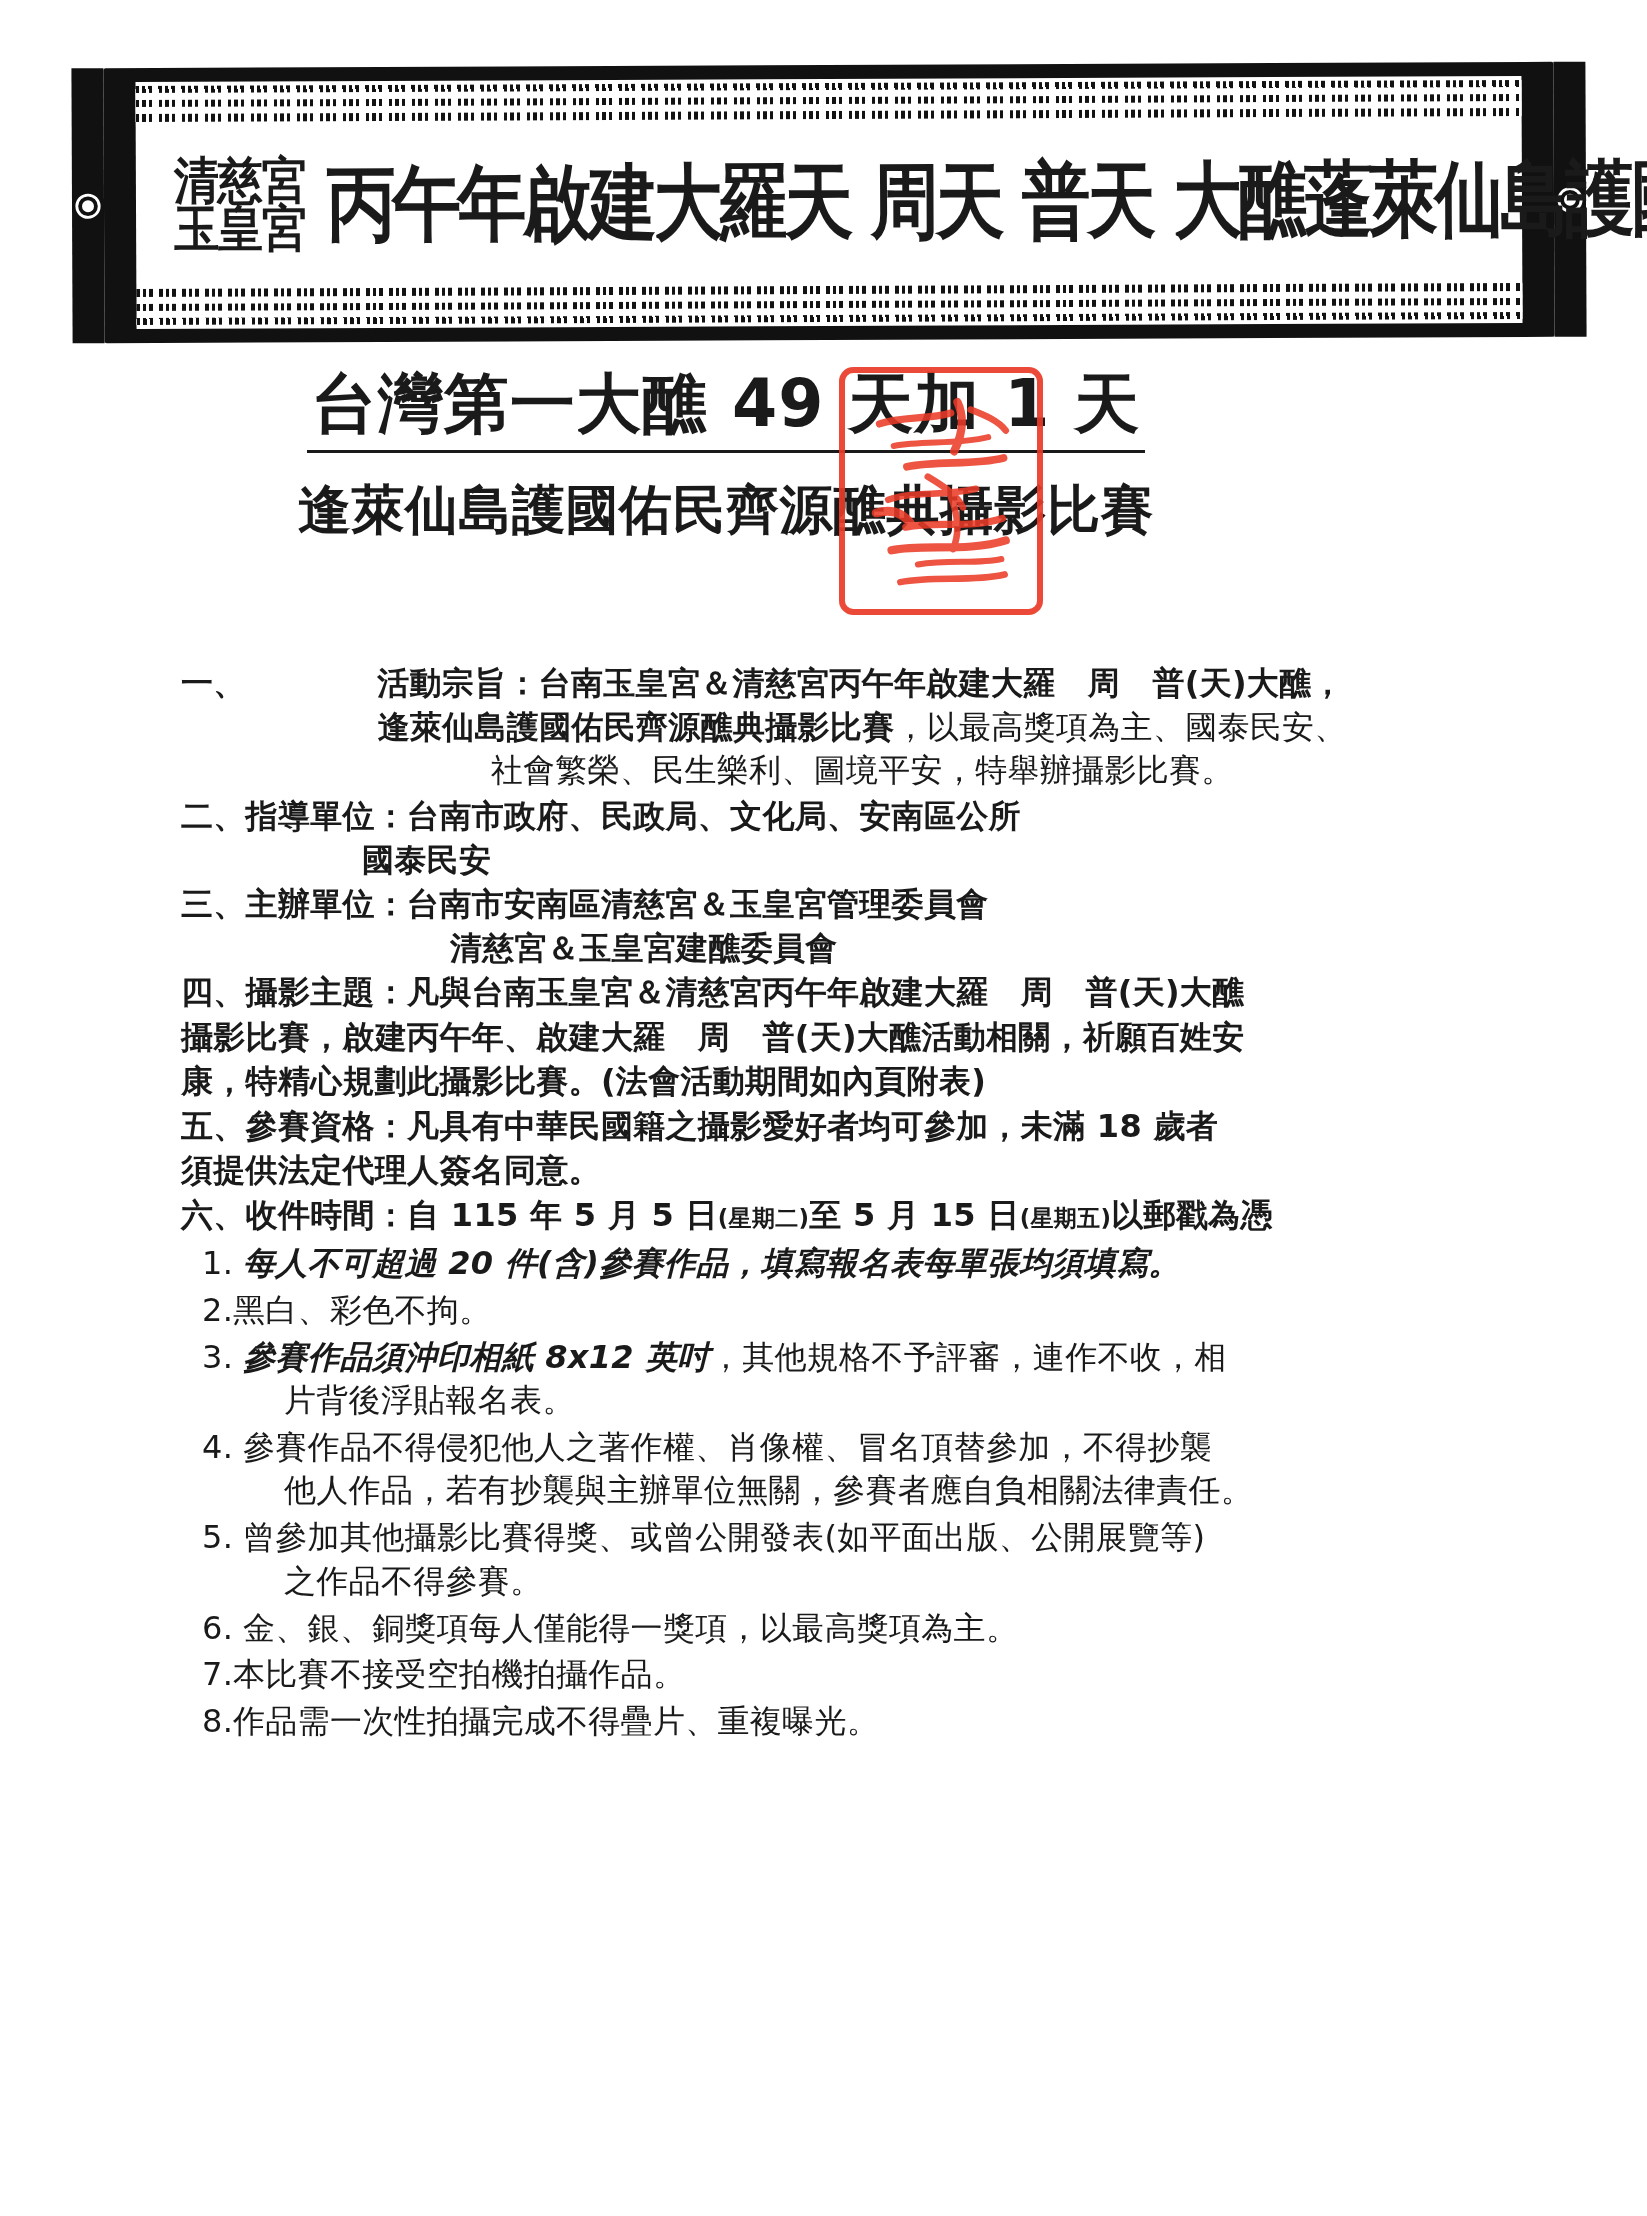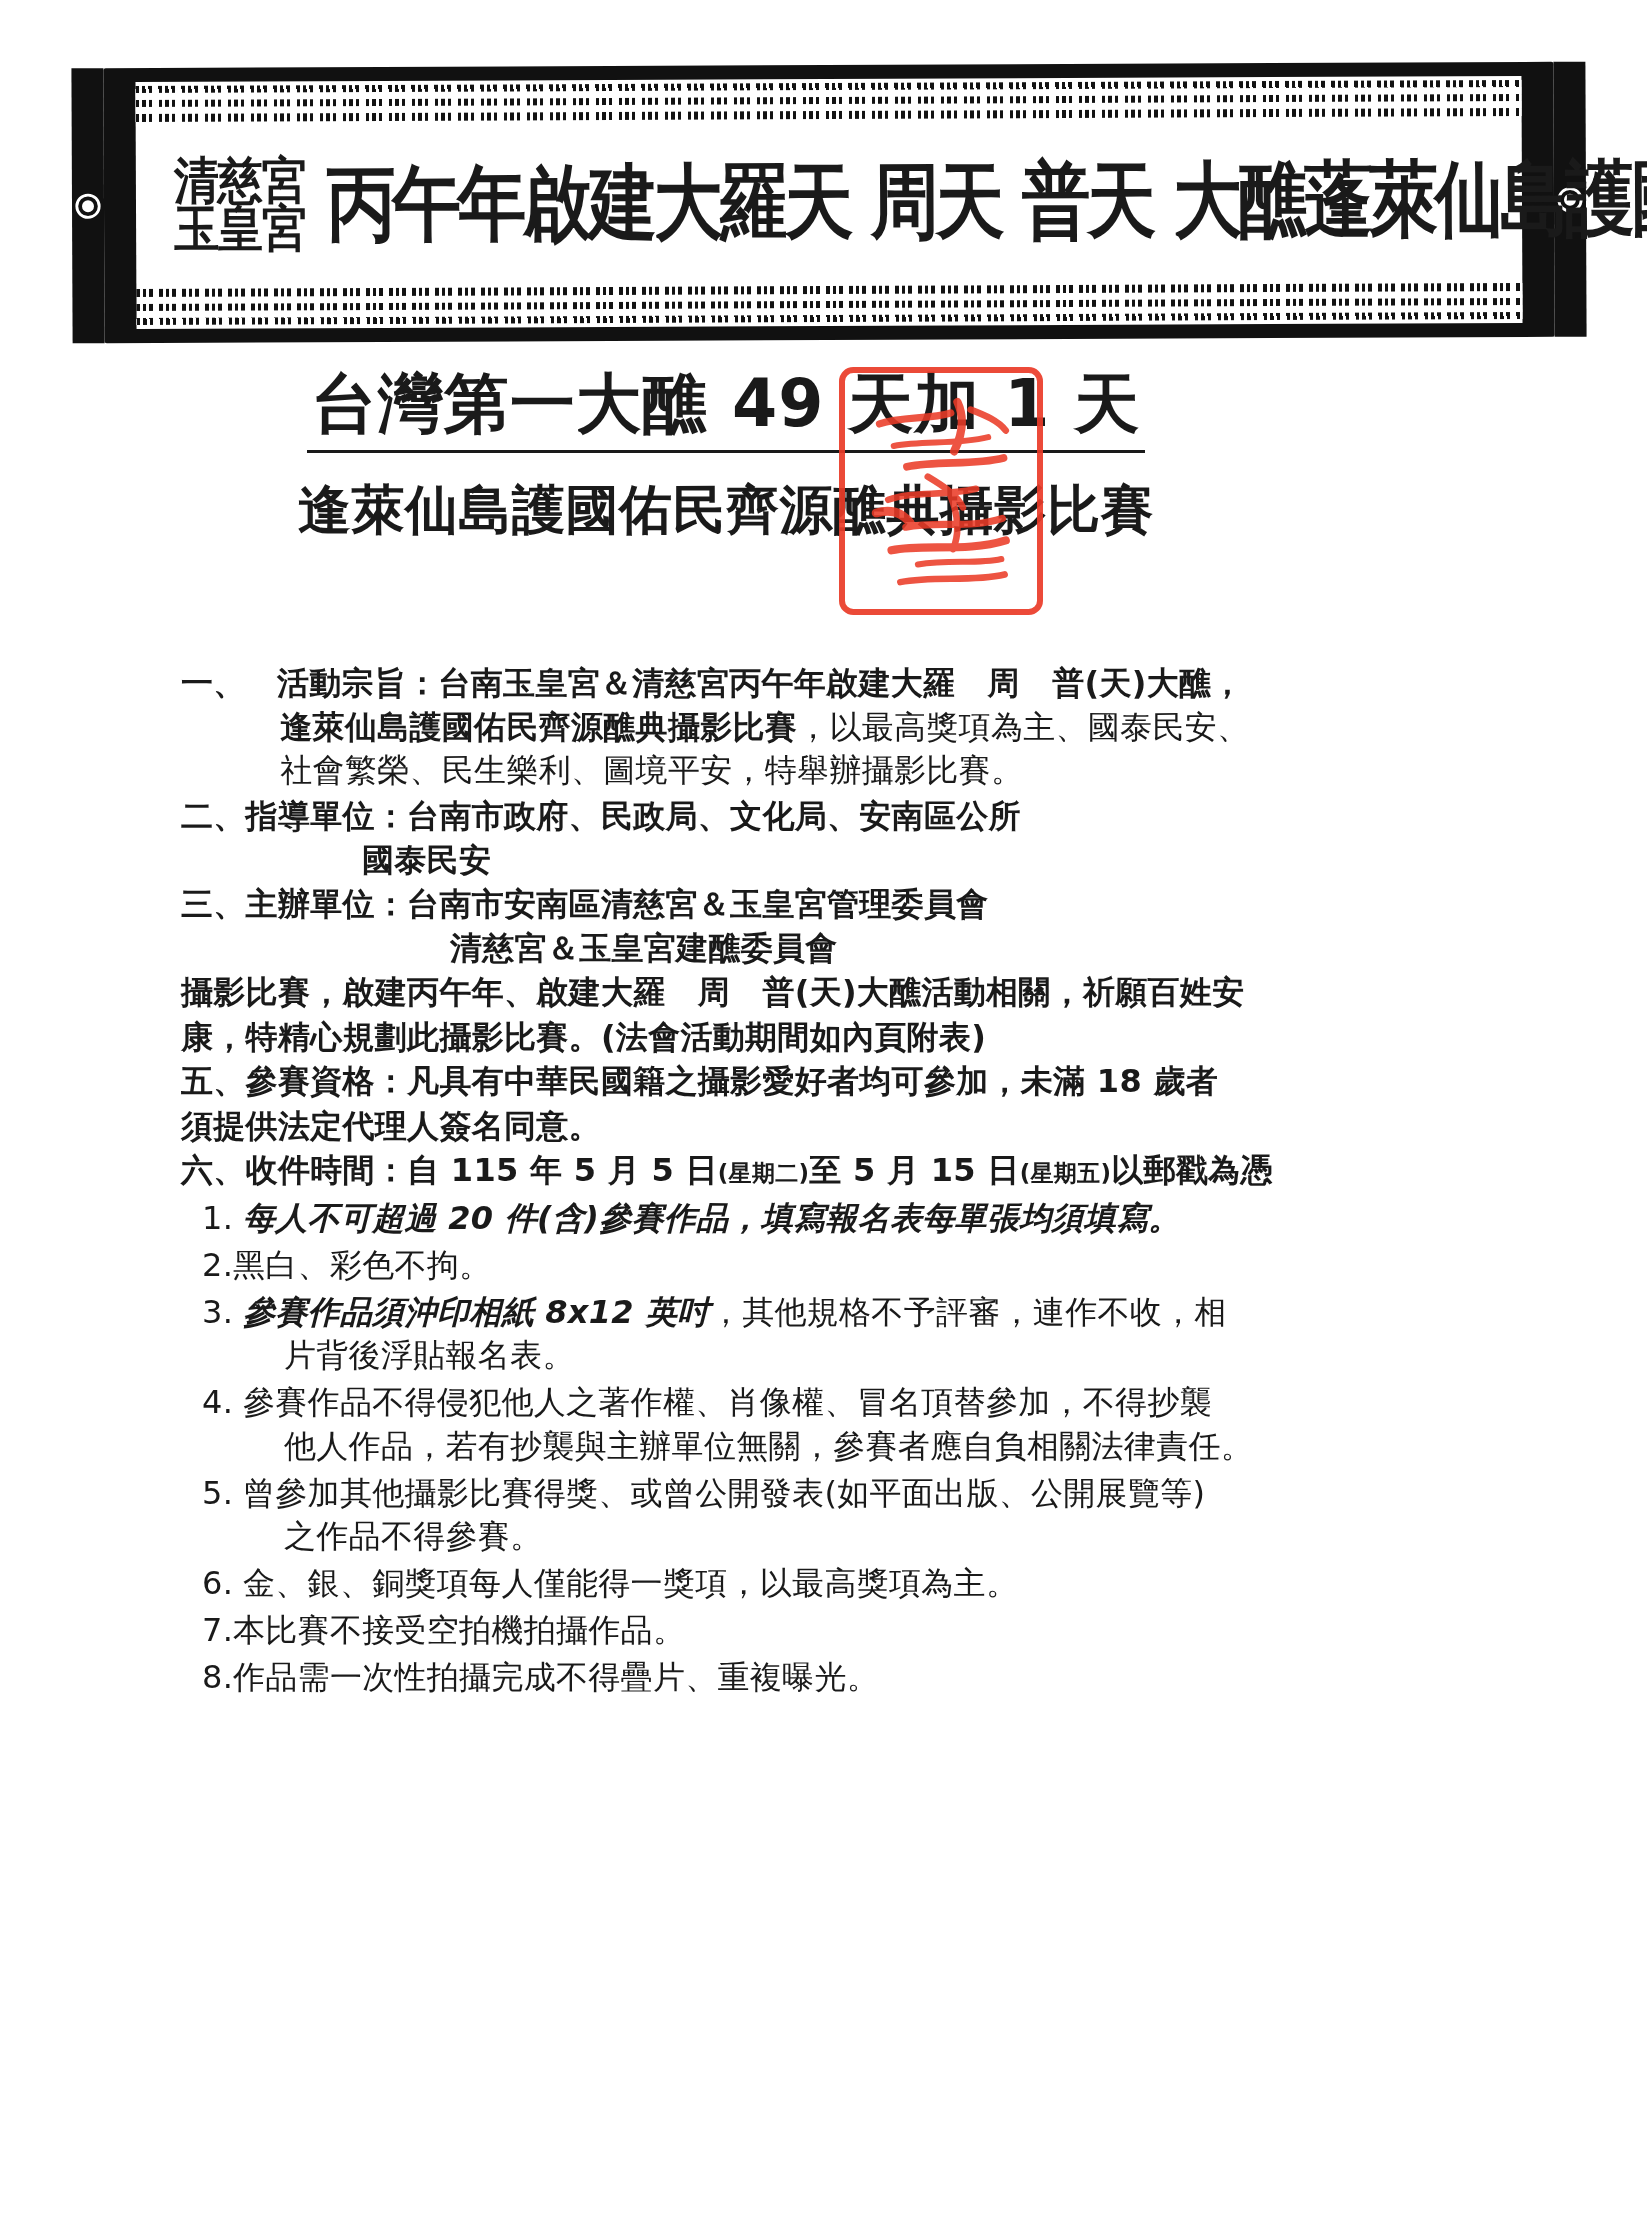--- a/index.html
+++ b/index.html
@@ -183,20 +183,21 @@
     align-items: flex-start;
     margin-bottom: 2.2px;
   }
   .sec-num {
     flex: 0 0 auto;
     font-weight: bold;
     white-space: nowrap;
   }
   .sec-body {
     flex: 1 1 auto;
+    text-align: center;
   }
   .b { font-weight: bold; }
   .bi { font-weight: bold; font-style: italic; }
 
   .sec1 .sec-num { width: 96px; font-weight: bold; }
   .sec1 .sec-body { }
   .sec1 .line2, .sec1 .line3 { padding-left: 3.3px; }
 
   .indent-center {
     padding-left: 181px;
@@ -309,20 +310,23 @@
 
     <div>
       <div class="sec-flow">
         <span>三、</span><span>主辦單位：</span><span>台南市安南區清慈宮＆玉皇宮管理委員會</span>
       </div>
       <div class="indent-center2">清慈宮＆玉皇宮建醮委員會</div>
     </div>
 
     <div>
       <div class="sec-flow">
+        <span>四、</span><span>攝影主題：</span><span>凡與台南玉皇宮＆清慈宮丙午年啟建大羅　周　普(天)大醮</span>
+      </div>
+      <div class="sec-flow">
         <span class="b">攝影比賽</span><span>，</span><span class="b">啟建丙午年、啟建大羅　周　普(天)大醮</span><span>活動相關，祈願百姓安</span>
       </div>
       <div class="sec-flow">
         <span>康，特精心規劃此攝影比賽。</span><span class="b">(法會活動期間如內頁附表)</span>
       </div>
     </div>
 
     <div>
       <div class="sec-flow">
         <span>五、</span><span>參賽資格：</span><span>凡具有中華民國籍之攝影愛好者均可參加，未滿 18 歲者</span>

